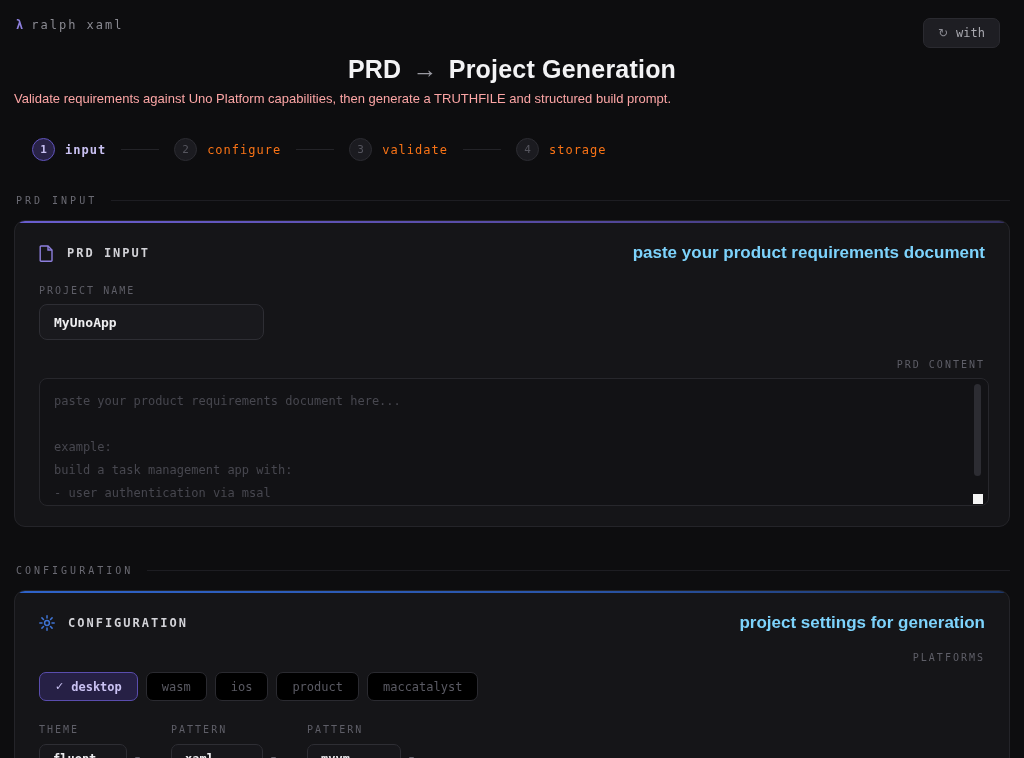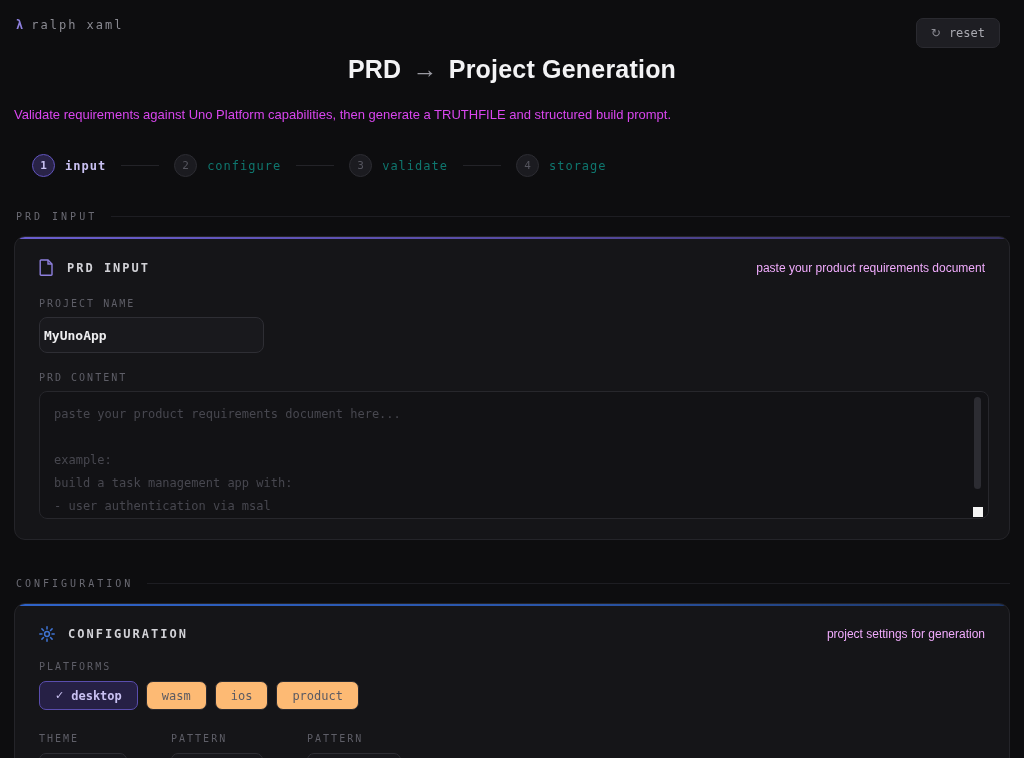--- a/index.html
+++ b/index.html
@@ -20,32 +20,32 @@
     display: flex; align-items: center; gap: 8px;
     background: #1e1e23; border: 1px solid #2a2a30; border-radius: 7px;
     color: #a9a9b0; font-family: "DejaVu Sans Mono", monospace; font-size: 12px;
     padding: 7px 14px; cursor: pointer; margin-right: 10px;
   }
   .reset-btn .ricon { font-family: "DejaVu Sans", sans-serif; font-size: 12px; color: #8a8a92; }
 
   
   h1 { font-size: 25px; font-weight: bold; color: #f3f3f5; margin-top: 7px; letter-spacing: 0.2px; text-align: center; }
   h1 .arrow { color: #9a9aa2; font-weight: normal; padding: 0 4px; }
-  .subtitle { margin-top: 23px; font-size: 13px; color: #d946ef; }
+  .subtitle { margin-top: 7px; font-size: 13px; color: #fca5a5; }
 
   
   .stepper { display: flex; align-items: center; margin-top: 32px; margin-left: 18px; }
   .step { display: flex; align-items: center; gap: 10px; cursor: pointer; }
   .step-circle {
     width: 23px; height: 23px; border-radius: 50%;
     display: flex; align-items: center; justify-content: center;
     font-family: "DejaVu Sans Mono", monospace; font-size: 11px;
     background: #1b1b20; border: 1px solid #2c2c32; color: #55555e;
   }
-  .step-label { font-family: "DejaVu Sans Mono", monospace; font-size: 12px; color: #0f766e; letter-spacing: 1px; }
+  .step-label { font-family: "DejaVu Sans Mono", monospace; font-size: 12px; color: #f97316; letter-spacing: 1px; }
   .step.active .step-circle { background: #292347; border-color: #6154bd; color: #c9c1f2; font-weight: bold; }
   .step.active .step-label { color: #c9c1f2; font-weight: bold; }
   .step-connector { width: 38px; height: 1px; background: #232328; margin: 0 15px; }
 
   
   .section-row { display: flex; align-items: center; gap: 14px; margin-top: 34px; }
   .section-row.second { margin-top: 38px; }
   .section-label { font-family: "DejaVu Sans Mono", monospace; font-size: 10px; letter-spacing: 3px; color: #6a6a73; white-space: nowrap; padding-left: 2px; }
   .section-divider { flex: 1; height: 1px; background: #1d1d22; }
 
@@ -54,31 +54,31 @@
     position: relative; margin-top: 14px;
     background: #151518; border: 1px solid #242429; border-radius: 11px;
     padding: 22px 24px 20px 24px; overflow: hidden;
   }
   .card::before { content: ""; position: absolute; top: 0; left: 0; right: 0; height: 2px; }
   .card.accent-purple::before { background: linear-gradient(90deg, #6a5ecf 0%, #55499f 55%, #34305e 100%); }
   .card.accent-blue::before { background: linear-gradient(90deg, #2f63c9 0%, #2a55a8 55%, #1d3666 100%); }
 
   .card-header { display: flex; align-items: center; gap: 13px; }
   .card-title { font-family: "DejaVu Sans Mono", monospace; font-size: 12px; font-weight: bold; letter-spacing: 2px; color: #d2d2d7; }
-  .card-hint { margin-left: auto; font-size: 12px; color: #f0abfc; }
+  .card-hint { margin-left: auto; font-size: 17px; color: #7dd3fc; font-weight: bold; }
   .cicon { display: flex; align-items: center; }
 
   .field-label { font-family: "DejaVu Sans Mono", monospace; font-size: 10px; letter-spacing: 2px; color: #5e5e67; }
-  .mt22 { margin-top: 22px; } .mt18 { margin-top: 19px; } .mt8 { margin-top: 8px; }
+  .mt22 { margin-top: 22px; } .mt18 { margin-top: 19px; text-align: right; } .mt8 { margin-top: 8px; }
 
   .text-input {
     width: 225px; height: 36px;
     background: #19191d; border: 1px solid #2e2e34; border-radius: 8px;
     color: #eeeef0; font-family: "DejaVu Sans Mono", monospace; font-size: 13px; font-weight: bold;
-    padding: 0 4px; outline: none;
+    padding: 0 14px; outline: none;
   }
 
   .textarea-wrap { position: relative; margin-top: 8px; }
   textarea {
     display: block; width: 950px; height: 128px;
     background: #121215; border: 1px solid #27272c; border-radius: 8px;
     padding: 11px 24px 8px 14px;
     font-family: "DejaVu Sans Mono", monospace; font-size: 12px; line-height: 17.5px;
     color: #c8c8cc; resize: none; outline: none; overflow: hidden;
   }
@@ -87,21 +87,21 @@
     font-family: "DejaVu Sans Mono", monospace; font-size: 12px; line-height: 23px;
     color: #47474f; white-space: pre-line; pointer-events: none; overflow: hidden;
   }
   .scroll-thumb { position: absolute; top: 6px; right: 4px; width: 7px; height: 92px; background: #2c2c32; border-radius: 4px; }
   .resize-handle { position: absolute; bottom: 2px; right: 2px; width: 10px; height: 10px; background: #f4f4f4; }
 
   
   .platform-row { display: flex; gap: 8px; margin-top: 9px; }
   .platform-btn {
     height: 29px; display: flex; align-items: center; gap: 7px;
-    background: #fdba74; border: 1px solid #2a2a30; border-radius: 7px;
+    background: #000000; border: 1px solid #2a2a30; border-radius: 7px;
     color: #5a5a63; font-family: "DejaVu Sans Mono", monospace; font-size: 12px;
     padding: 0 15px; cursor: pointer;
   }
   .platform-btn.selected { background: #262045; border-color: #5a4dae; color: #c9c1f2; font-weight: bold; }
   .platform-btn .check { font-family: "DejaVu Sans", sans-serif; font-size: 11px; }
 
   
   .selects-row { display: flex; gap: 31px; margin-top: 23px; }
   .select-row { display: flex; align-items: center; gap: 8px; margin-top: 9px; }
   .select-box {
@@ -118,21 +118,21 @@
 
 <div class="page">
 
   <div class="topbar">
     <div class="logo">
       <span class="lambda">λ</span>
       <span>ralph xaml</span>
     </div>
     <button class="reset-btn">
       <span class="ricon">↻</span>
-      <span>reset</span>
+      <span>with</span>
     </button>
   </div>
 
   <h1>
     <span>PRD</span>
     <span class="arrow">→</span>
     <span>Project Generation</span>
   </h1>
   <p class="subtitle">Validate requirements against Uno Platform capabilities, then generate a TRUTHFILE and structured build prompt.</p>
 
@@ -224,20 +224,23 @@
         <span>desktop</span>
       </button>
       <button class="platform-btn">
         <span>wasm</span>
       </button>
       <button class="platform-btn">
         <span>ios</span>
       </button>
       <button class="platform-btn">
         <span>product</span>
+      </button>
+      <button class="platform-btn">
+        <span>maccatalyst</span>
       </button>
     </div>
 
     <div class="selects-row">
       <div class="select-col">
         <div class="field-label">THEME</div>
         <div class="select-row">
           <div class="select-box w1">fluent</div>
           <span class="caret">▾</span>
         </div>

